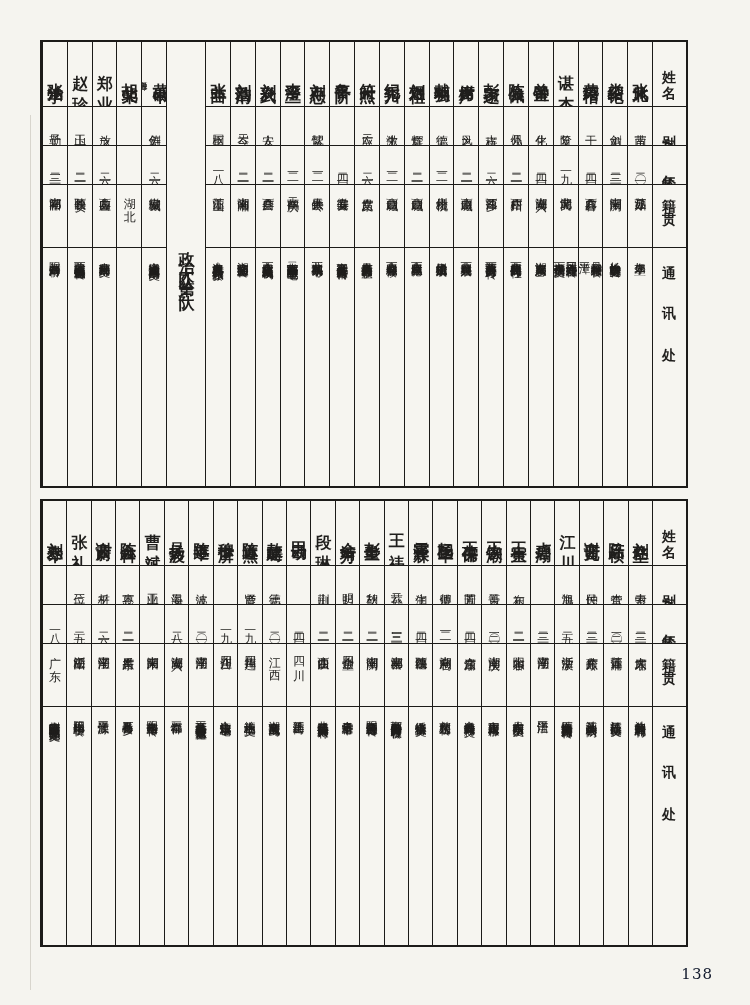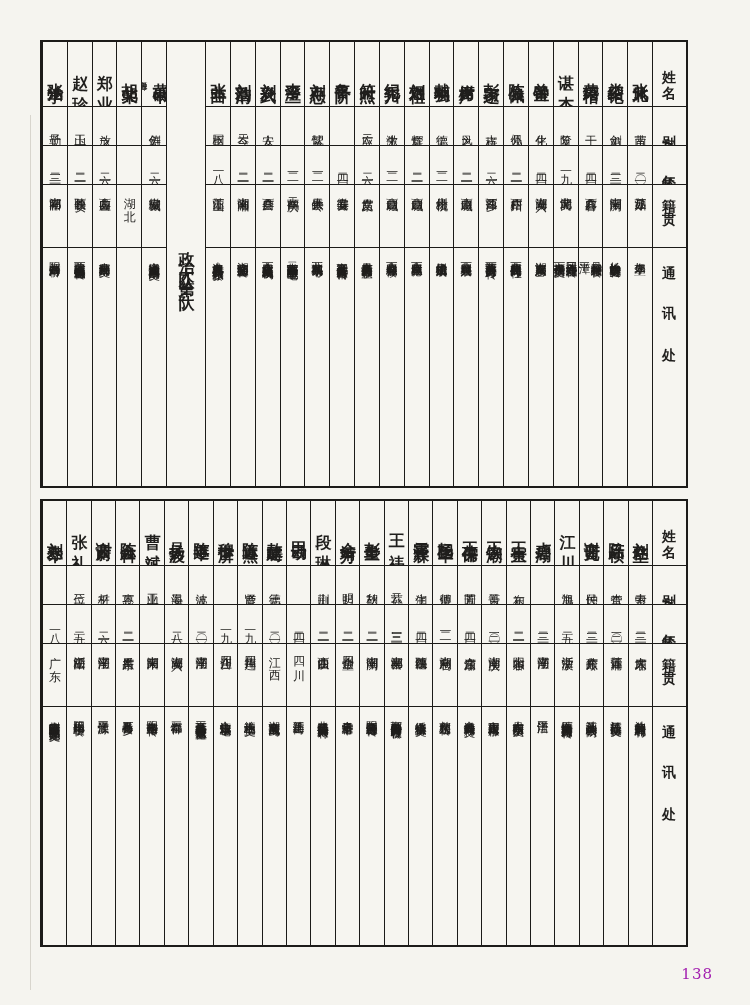--- a/index.html
+++ b/index.html
@@ -28,21 +28,21 @@
   .name-note{font-size:8.5px;letter-spacing:0;margin-top:2px;}
   .val{font-size:12px;letter-spacing:0.05em;}
   .addr{font-size:11.5px;line-height:12px;letter-spacing:0.04em;white-space:pre-line;max-height:100%;}
   .hdr{font-size:14px;font-weight:bold;}
   .hdr-name{letter-spacing:1.1em;}
   .hdr-alias{letter-spacing:0.15em;}
   .hdr-age{letter-spacing:0.1em;}
   .hdr-native{letter-spacing:0.9em;}
   .hdr-addr{letter-spacing:3em;}
   .section-label{font-size:16px;font-weight:600;letter-spacing:0.45em;}
-  .page-number{position:absolute;right:37px;top:965px;font-size:15px;letter-spacing:1px;color:#a21caf;}
+  .page-number{position:absolute;right:37px;top:965px;font-size:15px;letter-spacing:1px;color:#0f172a;}
 </style>
 </head>
 <body>
 
 <div class="page">
   <div class="edge-line"></div>
 
   <section class="roster-table top">
     <div class="col header-col">
       <div class="cell name-cell">

